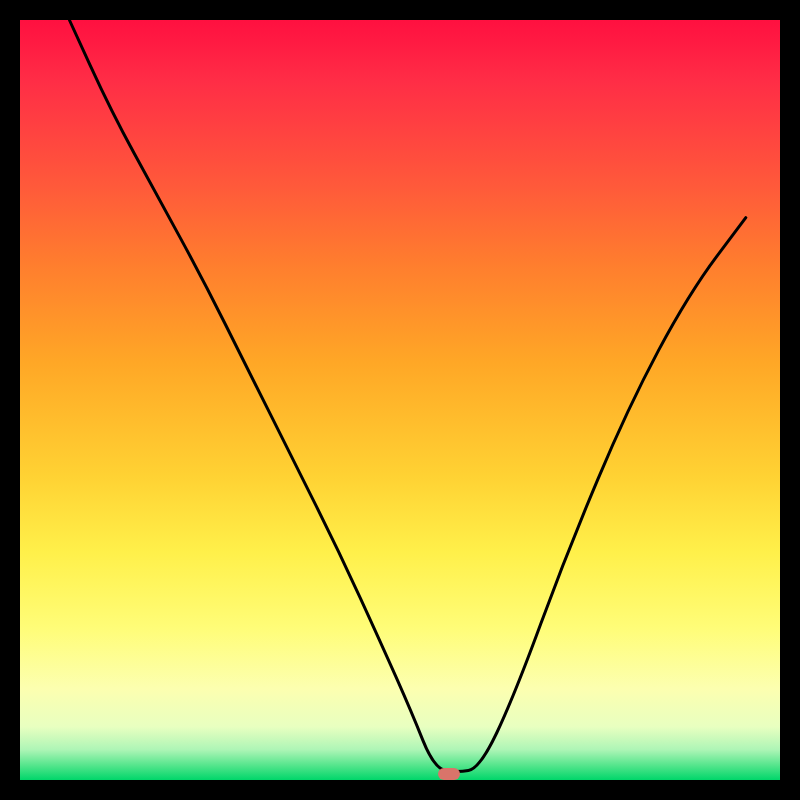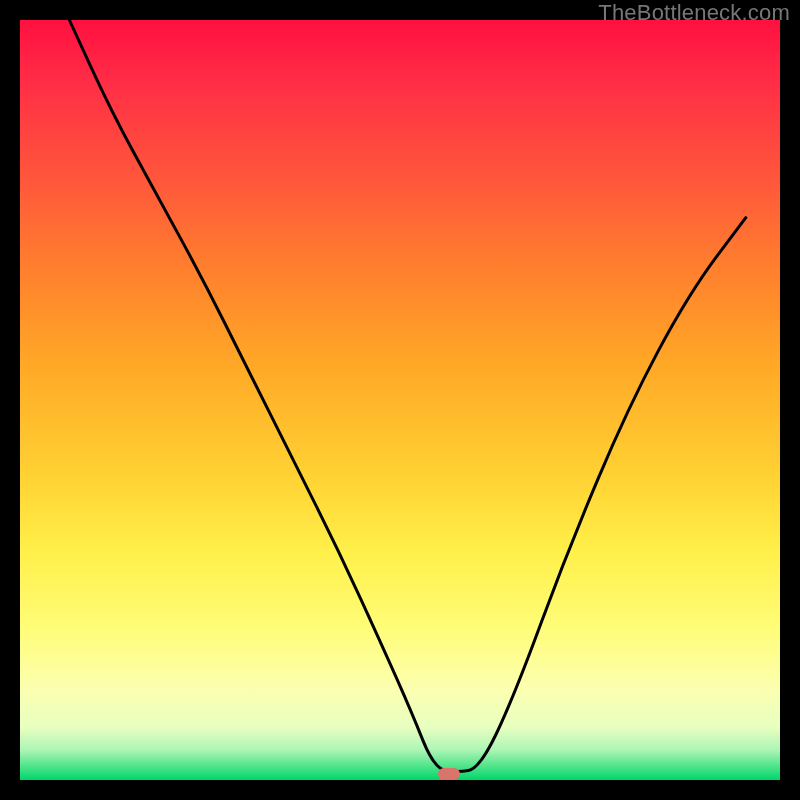--- a/index.html
+++ b/index.html
@@ -61,21 +61,20 @@
     top: 20px;
     width: 760px;
     height: 760px;
     overflow: visible;
   }
 </style>
 </head>
 <body>
 
 <div class="frame">
-  <div class="watermark">TheBottleneck.com</div>
 
   <div class="plot-area"></div>
 
   <svg class="curve" viewBox="0 0 760 760" preserveAspectRatio="none">
     <path id="curve-path" fill="none" stroke="#000" stroke-width="3" stroke-linecap="round" stroke-linejoin="round" d="M 49.4 0.0 Q 49.4 0.0 70.3 45.6 Q 91.2 91.2 114.0 133.0 Q 136.8 174.8 159.6 216.6 Q 182.4 258.4 205.2 304.0 Q 228.0 349.6 250.8 395.2 Q 273.6 440.8 296.4 486.4 Q 319.2 532.0 340.1 577.6 Q 361.0 623.2 376.2 657.4 Q 391.4 691.6 402.8 720.1 Q 414.2 748.6 425.6 750.5 Q 437.0 752.4 448.4 750.5 Q 459.8 748.6 476.9 712.5 Q 494.0 676.4 520.6 604.2 Q 547.2 532.0 577.6 459.8 Q 608.0 387.6 638.4 330.6 Q 668.8 273.6 697.3 235.6 T 725.8 197.6"></path>
   </svg>
 
   <div class="marker" id="min-marker" style="left: 438.4px; top: 767.92px;"></div>
 </div>
 

